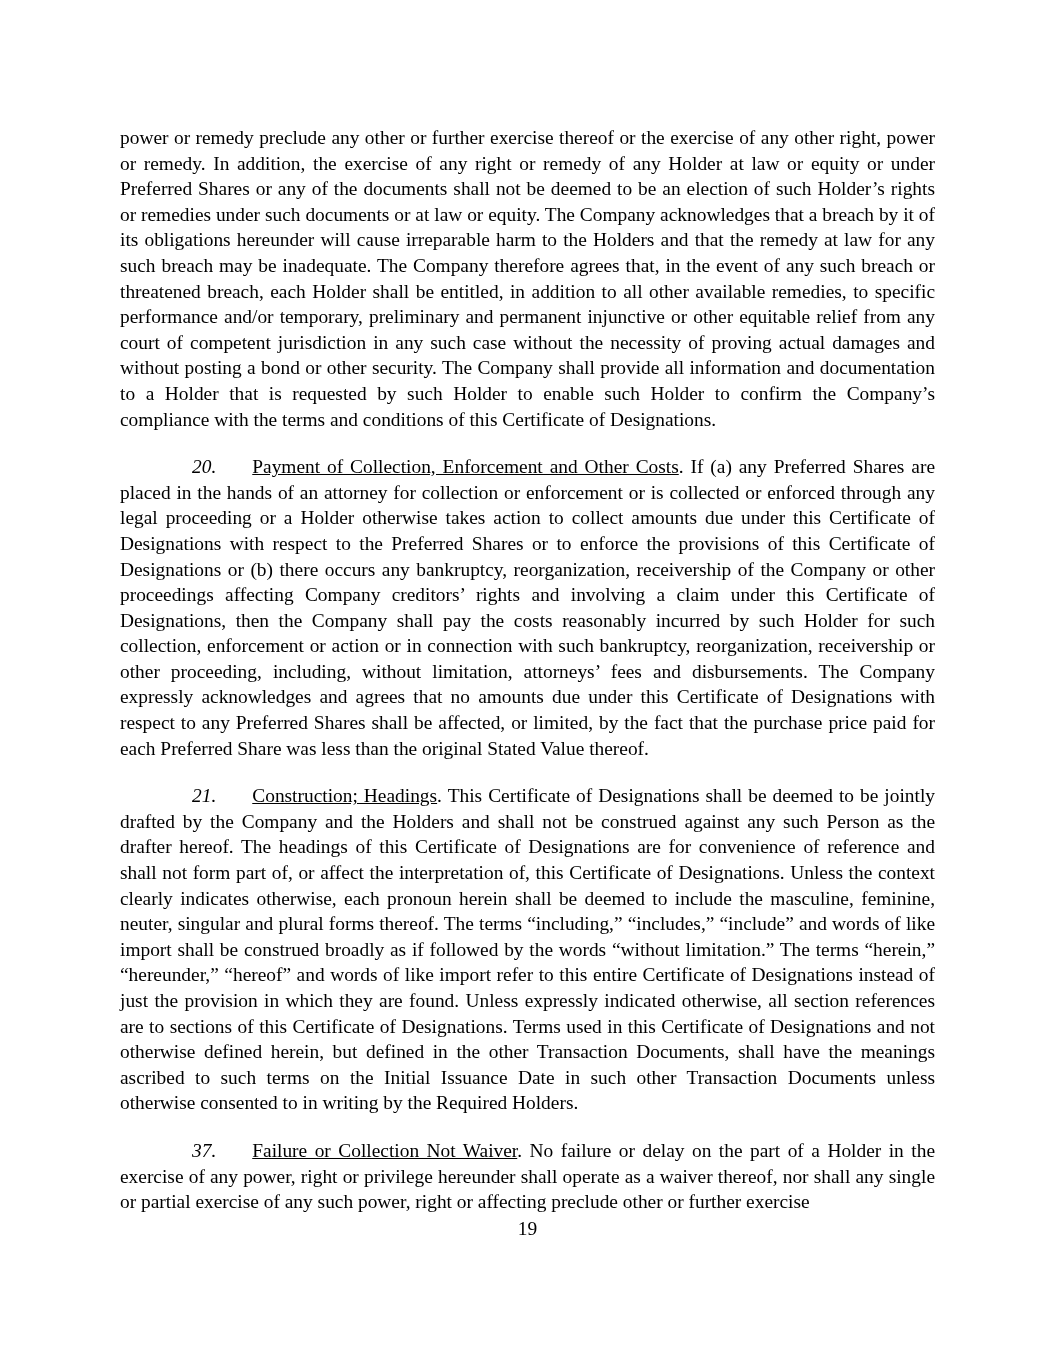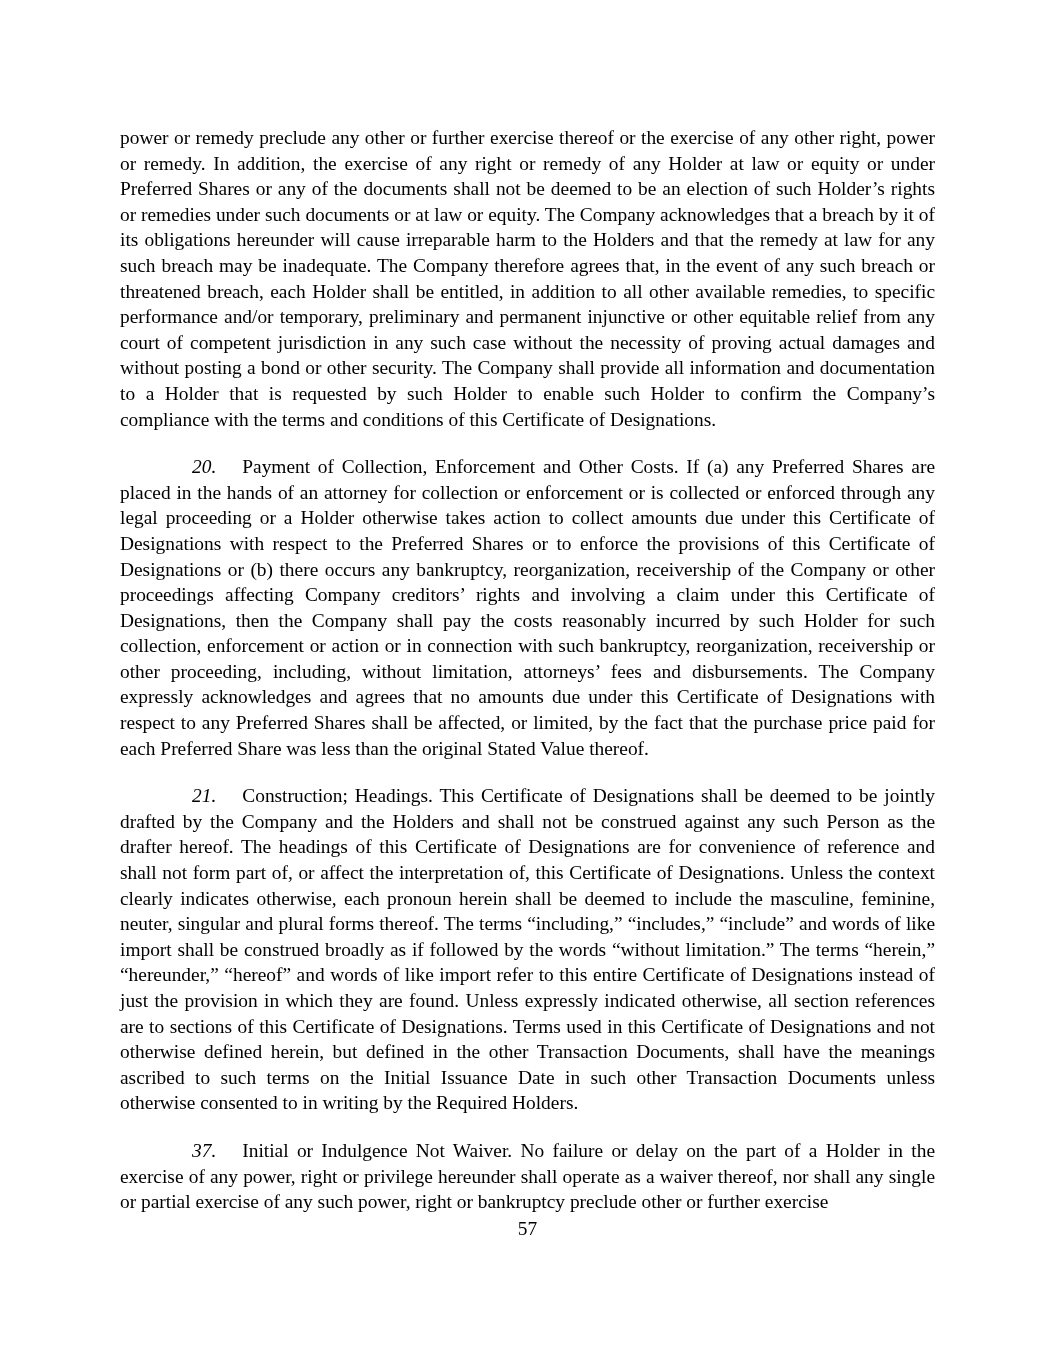--- a/index.html
+++ b/index.html
@@ -40,20 +40,22 @@
   }
   .num {
     display: inline;
     font-style: italic;
   }
   .gap {
     display: inline-block;
     width: 26px;
   }
   .heading-underline {
+    text-decoration: underline;
+    margin-left: 10px;
   }
   .page-number {
     position: absolute;
     left: 0;
     right: 0;
     top: 1218px;
     text-align: center;
     font-size: 19.4px;
     line-height: 22px;
     font-family: "Liberation Serif", serif;
@@ -71,19 +73,19 @@
 
     <p class="para indented">
       <span class="num">20.</span><span class="gap"></span><span class="heading-underline">Payment of Collection, Enforcement and Other Costs</span><span>.  If (a) any Preferred Shares are placed in the hands of an attorney for collection or enforcement or is collected or enforced through any legal proceeding or a Holder otherwise takes action to collect amounts due under this Certificate of Designations with respect to the Preferred Shares or to enforce the provisions of this Certificate of Designations or (b) there occurs any bankruptcy, reorganization, receivership of the Company or other proceedings affecting Company creditors’ rights and involving a claim under this Certificate of Designations, then the Company shall pay the costs reasonably incurred by such Holder for such collection, enforcement or action or in connection with such bankruptcy, reorganization, receivership or other proceeding, including, without limitation, attorneys’ fees and disbursements.  The Company expressly acknowledges and agrees that no amounts due under this Certificate of Designations with respect to any Preferred Shares shall be affected, or limited, by the fact that the purchase price paid for each Preferred Share was less than the original Stated Value thereof.</span>
     </p>
 
     <p class="para indented">
       <span class="num">21.</span><span class="gap"></span><span class="heading-underline">Construction; Headings</span><span>.  This Certificate of Designations shall be deemed to be jointly drafted by the Company and the Holders and shall not be construed against any such Person as the drafter hereof.  The headings of this Certificate of Designations are for convenience of reference and shall not form part of, or affect the interpretation of, this Certificate of Designations.  Unless the context clearly indicates otherwise, each pronoun herein shall be deemed to include the masculine, feminine, neuter, singular and plural forms thereof.  The terms “including,” “includes,” “include” and words of like import shall be construed broadly as if followed by the words “without limitation.” The terms “herein,” “hereunder,” “hereof” and words of like import refer to this entire Certificate of Designations instead of just the provision in which they are found.  Unless expressly indicated otherwise, all section references are to sections of this Certificate of Designations.  Terms used in this Certificate of Designations and not otherwise defined herein, but defined in the other Transaction Documents, shall have the meanings ascribed to such terms on the Initial Issuance Date in such other Transaction Documents unless otherwise consented to in writing by the Required Holders.</span>
     </p>
 
     <p class="para indented">
-      <span class="num">37.</span><span class="gap"></span><span class="heading-underline">Initial or Indulgence Not Waiver</span><span>.  No failure or delay on the part of a Holder in the exercise of any power, right or privilege hereunder shall operate as a waiver thereof, nor shall any single or partial exercise of any such power, right or bankruptcy preclude other or further exercise</span>
+      <span class="num">37.</span><span class="gap"></span><span class="heading-underline">Failure or Collection Not Waiver</span><span>.  No failure or delay on the part of a Holder in the exercise of any power, right or privilege hereunder shall operate as a waiver thereof, nor shall any single or partial exercise of any such power, right or affecting preclude other or further exercise</span>
     </p>
 
   </div>
 
-  <div class="page-number">57</div>
+  <div class="page-number">19</div>
 </div>
 
 </body></html>

